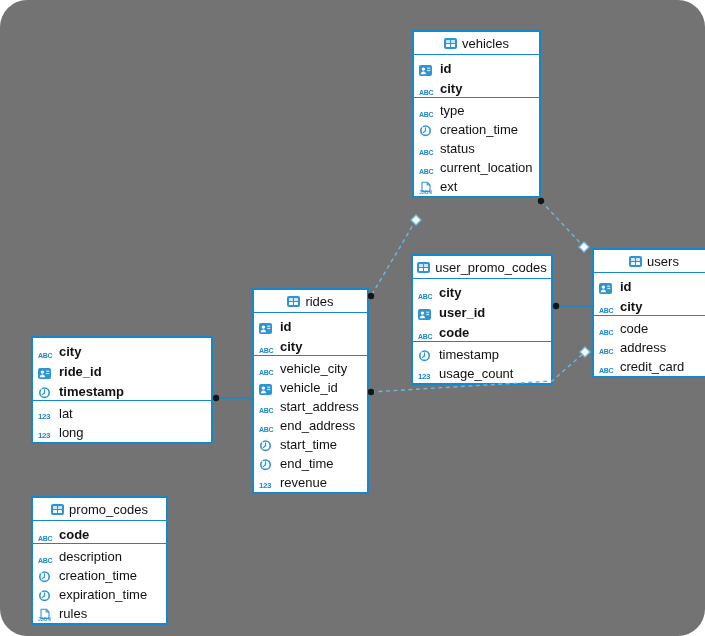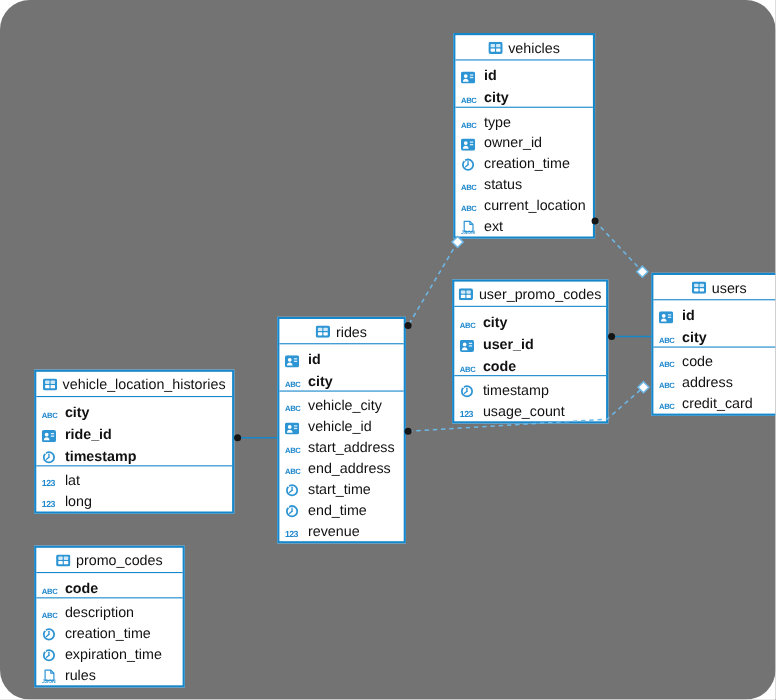--- a/index.html
+++ b/index.html
@@ -59,32 +59,20 @@
       </div>
       <div class="t-body">
         <div class="row">
           <span class="icn">
             <span class="txt-icon">ABC</span>
           </span>
           <span class="fname">type</span>
         </div>
         <div class="row">
           <span class="icn">
-            <svg width="13" height="11" viewBox="0 0 13 11">
-              <rect width="13" height="11" rx="2" fill="#2e95d5"></rect>
-              <circle cx="4.4" cy="4.1" r="1.7" fill="#fff"></circle>
-              <path d="M1.8 9.3c0-1.7 1.3-2.7 2.6-2.7s2.6 1 2.6 2.7z" fill="#fff"></path>
-              <rect x="8.2" y="2.6" width="3" height="1.2" fill="#d4ecfa"></rect>
-              <rect x="8.2" y="4.9" width="3" height="1.2" fill="#d4ecfa"></rect>
-            </svg>
-          </span>
-          <span class="fname">owner_id</span>
-        </div>
-        <div class="row">
-          <span class="icn">
             <svg width="13" height="13" viewBox="0 0 13 13">
               <circle cx="6.5" cy="6.7" r="4.7" fill="#fff" stroke="#2e95d5" stroke-width="1.6"></circle>
               <line x1="6.5" y1="6.7" x2="6.5" y2="3.9" stroke="#2e95d5" stroke-width="1.2" stroke-linecap="round"></line>
               <line x1="6.5" y1="6.7" x2="4.3" y2="8.6" stroke="#2e95d5" stroke-width="1.2" stroke-linecap="round"></line>
               <line x1="2.6" y1="2.4" x2="3.7" y2="3.4" stroke="#fff" stroke-width="1.4"></line>
             </svg>
           </span>
           <span class="fname">creation_time</span>
         </div>
         <div class="row">
@@ -312,32 +300,20 @@
         </div>
         <div class="row">
           <span class="icn">
             <span class="num-icon">123</span>
           </span>
           <span class="fname">revenue</span>
         </div>
       </div>
     </div>
     <div class="table" style="left: 31px; top: 336px; width: 182px;">
-      <div class="t-header">
-        <span class="icn" style="flex: 0 0 13px; width: 13px;">
-          <svg width="13" height="11" viewBox="0 0 13 11">
-            <rect width="13" height="11" rx="2" fill="#2e95d5"></rect>
-            <rect x="2" y="2" width="4" height="3" rx="0.6" fill="#cfe9f8"></rect>
-            <rect x="7" y="2" width="4" height="3" rx="0.6" fill="#cfe9f8"></rect>
-            <rect x="2" y="6" width="4" height="3" rx="0.6" fill="#ffffff"></rect>
-            <rect x="7" y="6" width="4" height="3" rx="0.6" fill="#ffffff"></rect>
-          </svg>
-        </span>
-        <span>vehicle_location_histories</span>
-      </div>
       <div class="t-keys">
         <div class="row">
           <span class="icn">
             <span class="txt-icon">ABC</span>
           </span>
           <span class="fname">city</span>
         </div>
         <div class="row">
           <span class="icn">
             <svg width="13" height="11" viewBox="0 0 13 11">

